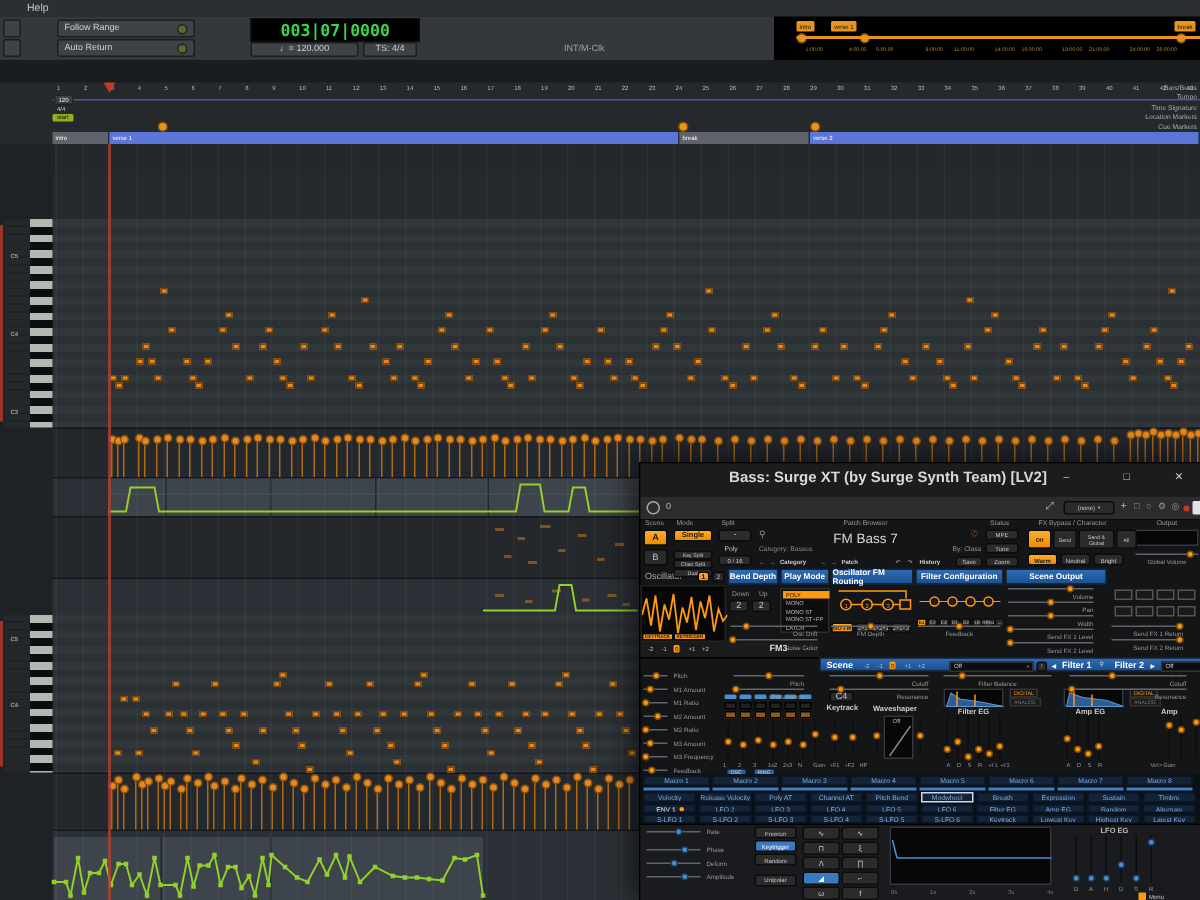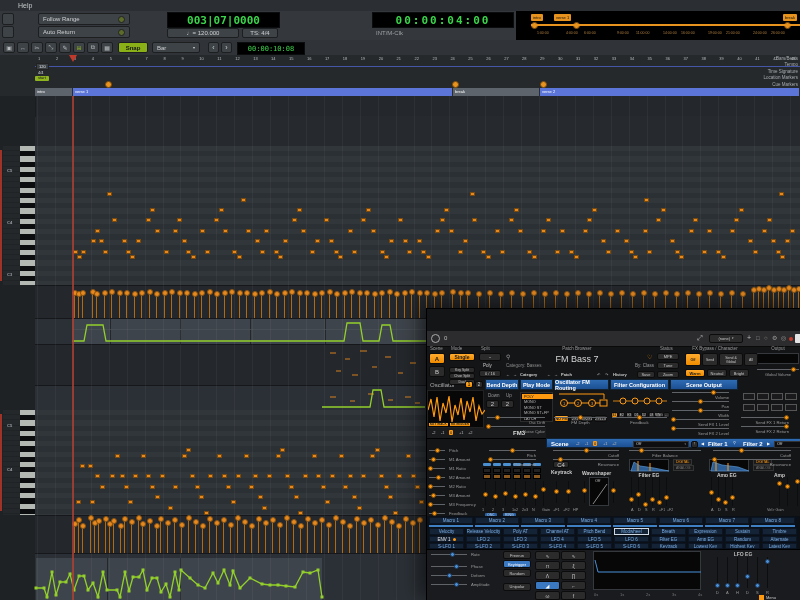--- a/index.html
+++ b/index.html
@@ -51,21 +51,20 @@
       <span>Follow Range</span>
         <span class="led"></span>
     </div>
     <div class="btn abs t6" style="left:38px;top:15px;width:92px;height:12px;justify-content:space-between;padding:0 4px;">
       <span>Auto Return</span>
         <span class="led"></span>
     </div>
     <div class="clock abs" style="left:167px;top:1px;width:111px;height:14px;font-size:11px;font-weight:bold;">003|07|0000</div>
     <div class="btn abs t6" style="left:167px;top:17px;width:72px;height:10px;">♩= 120.000</div>
     <div class="btn abs t6" style="left:242px;top:17px;width:36px;height:10px;">TS: 4/4</div>
-    <div class="clock abs" style="left:372px;top:1px;width:140px;height:14px;font-size:11px;font-weight:bold;letter-spacing:2px;">00:00:04:00</div>
     <span class="abs t6" style="left:376px;top:19px;color:#9da0a3;">INT/M-Clk</span>
     <div id="monitorBtns">
         <div class="btn abs" style="left: 577px; top: 2px; width: 44px; height: 8px; font-size: 5px;">Solo</div>
         <div class="btn abs" style="left: 577px; top: 11px; width: 44px; height: 8px; font-size: 5px;">Audition</div>
         <div class="btn abs" style="left: 577px; top: 20px; width: 44px; height: 8px; font-size: 5px;">Feedback</div>
         <div class="btn abs" style="left: 648px; top: 2px; width: 50px; height: 8px; font-size: 5px; color: rgb(106, 110, 114);">Mon</div>
         <div class="btn abs" style="left: 648px; top: 11px; width: 50px; height: 8px; font-size: 5px; color: rgb(106, 110, 114);">Dim All</div>
         <div class="btn abs" style="left: 648px; top: 20px; width: 50px; height: 8px; font-size: 5px; color: rgb(106, 110, 114);">Mute All</div>
       </div>
 
@@ -88,40 +87,20 @@
           <div class="abs" style="left: 147px; top: 20px; font-size: 3.5px; color: rgb(176, 128, 64); position: absolute;">14:00:00</div>
           <div class="abs" style="left: 165px; top: 20px; font-size: 3.5px; color: rgb(176, 128, 64); position: absolute;">16:00:00</div>
           <div class="abs" style="left: 192px; top: 20px; font-size: 3.5px; color: rgb(176, 128, 64); position: absolute;">19:00:00</div>
           <div class="abs" style="left: 210px; top: 20px; font-size: 3.5px; color: rgb(176, 128, 64); position: absolute;">21:00:00</div>
           <div class="abs" style="left: 237px; top: 20px; font-size: 3.5px; color: rgb(176, 128, 64); position: absolute;">24:00:00</div>
           <div class="abs" style="left: 255px; top: 20px; font-size: 3.5px; color: rgb(176, 128, 64); position: absolute;">26:00:00</div>
         </div>
     </div>
   </div>
 
-  <div class="abs" style="left:0;top:40px;width:800px;height:15px;background:#303438;border-bottom:1px solid #17191b;">
-    <div id="toolBtns">
-        <div class="btn abs" style="left: 3px; top: 2px; width: 12px; height: 11px; font-size: 6px; color: rgb(184, 187, 189);">▣</div>
-        <div class="btn abs" style="left: 17px; top: 2px; width: 12px; height: 11px; font-size: 6px; color: rgb(184, 187, 189);">↔</div>
-        <div class="btn abs" style="left: 31px; top: 2px; width: 12px; height: 11px; font-size: 6px; color: rgb(184, 187, 189);">✂</div>
-        <div class="btn abs" style="left: 45px; top: 2px; width: 12px; height: 11px; font-size: 6px; color: rgb(184, 187, 189);">⤡</div>
-        <div class="btn abs" style="left: 59px; top: 2px; width: 12px; height: 11px; font-size: 6px; color: rgb(184, 187, 189);">✎</div>
-        <div class="btn abs" style="left: 73px; top: 2px; width: 12px; height: 11px; font-size: 6px; color: rgb(138, 176, 24);">⊞</div>
-        <div class="btn abs" style="left: 87px; top: 2px; width: 12px; height: 11px; font-size: 6px; color: rgb(184, 187, 189);">⧉</div>
-        <div class="btn abs" style="left: 101px; top: 2px; width: 12px; height: 11px; font-size: 6px; color: rgb(184, 187, 189);">▦</div>
-      </div>
-    <div class="btn abs t6" style="left:118px;top:2px;width:30px;height:11px;background:#8ab018;color:#141414;font-weight:bold;">Snap</div>
-    <div class="btn abs t6" style="left:152px;top:2px;width:48px;height:11px;justify-content:space-between;padding:0 4px;">
-      <span>Bar</span>
-        <span style="font-size:4px;">▾</span>
-    </div>
-    <div class="btn abs t7" style="left:208px;top:2px;width:11px;height:11px;">‹</div>
-    <div class="btn abs t7" style="left:221px;top:2px;width:11px;height:11px;">›</div>
-    <div class="clock abs" style="left:237px;top:2px;width:66px;height:11px;font-size:7px;">00:00:10:08</div>
-  </div>
 
   <div class="abs" style="left:0;top:55px;width:800px;height:41px;background:#26292c;border-bottom:1px solid #17191b;">
     <div id="rulerLabels">
         <div class="rowlab" style="top: 1.5px;">Bars/Beats</div>
         <div class="rowlab" style="top: 8.1px;">Tempo</div>
         <div class="rowlab" style="top: 14.7px;">Time Signature</div>
         <div class="rowlab" style="top: 21.3px;">Location Markers</div>
         <div class="rowlab" style="top: 27.9px;">Cue Markers</div>
         <div class="rowlab" style="top: 34.5px;">Arrangement</div>
       </div>
@@ -840,20 +819,26 @@
         <div class="abs" style="left: 405px; top: 300px; width: 6px; height: 2px; background: rgba(232, 137, 31, 0.45); position: absolute;"></div>
         <div class="abs" style="left: 415px; top: 306px; width: 5px; height: 2px; background: rgba(232, 137, 31, 0.45); position: absolute;"></div>
       </div>
 
     <div class="abs" style="left:72px;top:0;width:2px;height:504px;background:rgba(176,62,50,0.8);z-index:8;"></div>
   </div>
 
   <div id="plugin" class="abs" style="left:426px;top:308px;width:374px;height:292px;background:#141517;z-index:20;
               border-left:1px solid #000;border-top:1px solid #000;box-shadow:-6px -4px 18px rgba(0,0,0,0.55);">
 
+    <div class="abs" style="left:0;top:0;width:374px;height:22px;background:#1c1c1e;border-bottom:1px solid #000;">
+      <span class="abs" style="left:0;top:4px;width:330px;text-align:center;font-size:10px;font-weight:bold;color:#d8d8d8;">Bass: Surge XT (by Surge Synth Team) [LV2]</span>
+      <span class="abs t7" style="left:282px;top:6px;color:#ccc;">–</span>
+      <span class="abs t7" style="left:322px;top:6px;color:#ccc;">□</span>
+      <span class="abs t7" style="left:356px;top:6px;color:#ccc;">✕</span>
+    </div>
 
     <div class="abs" style="left:0;top:22px;width:374px;height:15px;background:#2c2c2e;border-bottom:1px solid #0a0a0a;">
       <div class="abs" style="left:4px;top:3px;width:9px;height:9px;border:1px solid #aaa;border-radius:50%;box-sizing:border-box;"></div>
       <span class="abs t6" style="left:17px;top:4px;color:#bbb;">0</span>
       <span class="abs t7" style="left:270px;top:3px;color:#bbb;">⤢</span>
       <div class="schip abs t4" style="left:282px;top:3px;width:34px;height:9px;">
         <span>(none)</span>
           <span style="font-size:3px;margin-left:2px;">▾</span>
       </div>
       <span class="abs t7" style="left:320px;top:3px;color:#bbb;">+</span>

